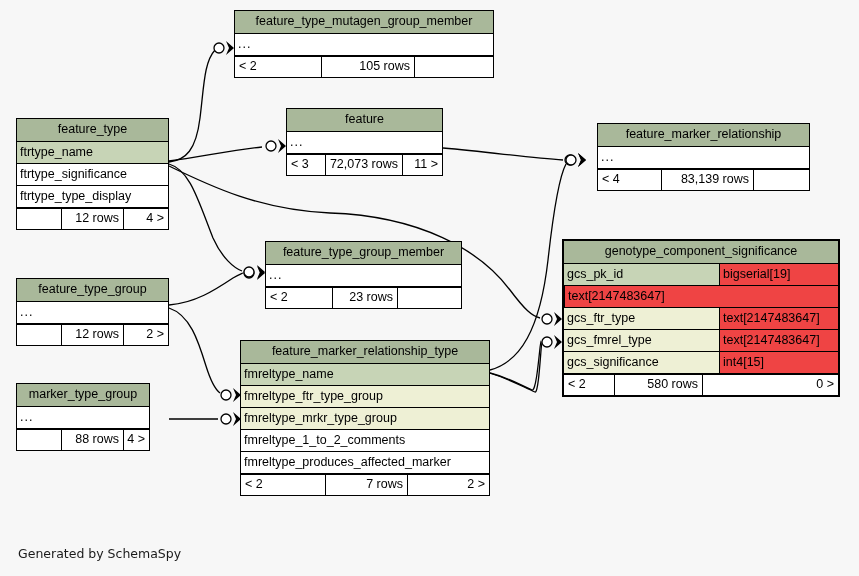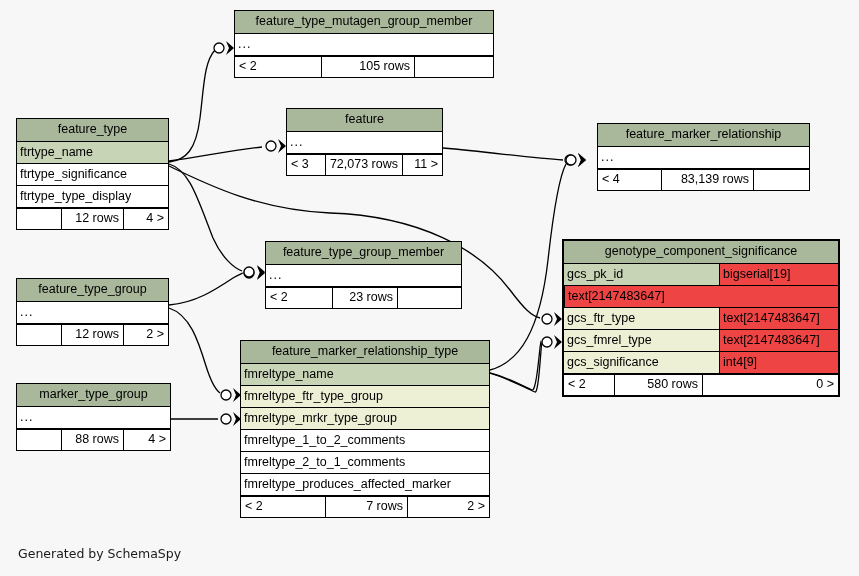--- a/index.html
+++ b/index.html
@@ -257,21 +257,21 @@
         <div class="tbl-title">feature_type_group</div>
         <div class="col-row row-ellipsis">
           <div class="col-name">...</div>
         </div>
         <div class="footer-row">
           <div class="footer-cell fc-left" style="flex: 0 0 44px;"></div>
           <div class="footer-cell fc-mid" style="flex: 0 0 63px;">12 rows</div>
           <div class="footer-cell fc-right" style="flex: 1 1 auto;">2 &gt;</div>
         </div>
       </div>
-      <div class="table-box" style="left: 16px; top: 383px; width: 155px;">
+      <div class="table-box" style="left: 16px; top: 383px; width: 134px;">
         <div class="tbl-title">marker_type_group</div>
         <div class="col-row row-ellipsis">
           <div class="col-name">...</div>
         </div>
         <div class="footer-row">
           <div class="footer-cell fc-left" style="flex: 0 0 44px;"></div>
           <div class="footer-cell fc-mid" style="flex: 0 0 63px;">88 rows</div>
           <div class="footer-cell fc-right" style="flex: 1 1 auto;">4 &gt;</div>
         </div>
       </div>
@@ -281,23 +281,20 @@
           <div class="col-name">fmreltype_name</div>
         </div>
         <div class="col-row row-fk">
           <div class="col-name">fmreltype_ftr_type_group</div>
         </div>
         <div class="col-row row-fk">
           <div class="col-name">fmreltype_mrkr_type_group</div>
         </div>
         <div class="col-row row-plain">
           <div class="col-name">fmreltype_1_to_2_comments</div>
-        </div>
-        <div class="col-row row-plain">
-          <div class="col-name">fmreltype_2_to_1_comments</div>
         </div>
         <div class="col-row row-plain">
           <div class="col-name">fmreltype_produces_affected_marker</div>
         </div>
         <div class="footer-row">
           <div class="footer-cell fc-left" style="flex: 0 0 84px;">&lt; 2</div>
           <div class="footer-cell fc-mid" style="flex: 0 0 83px;">7 rows</div>
           <div class="footer-cell fc-right" style="flex: 1 1 auto;">2 &gt;</div>
         </div>
       </div>
@@ -313,21 +310,21 @@
         <div class="col-row row-fk">
           <div class="col-name" style="flex: 0 0 155px;">gcs_ftr_type</div>
           <div class="col-type" style="flex: 1 1 auto;">text[2147483647]</div>
         </div>
         <div class="col-row row-fk">
           <div class="col-name" style="flex: 0 0 155px;">gcs_fmrel_type</div>
           <div class="col-type" style="flex: 1 1 auto;">text[2147483647]</div>
         </div>
         <div class="col-row row-fk">
           <div class="col-name" style="flex: 0 0 155px;">gcs_significance</div>
-          <div class="col-type" style="flex: 1 1 auto;">int4[9]</div>
+          <div class="col-type" style="flex: 1 1 auto;">int4[15]</div>
         </div>
         <div class="footer-row">
           <div class="footer-cell fc-left" style="flex: 0 0 50px;">&lt; 2</div>
           <div class="footer-cell fc-mid" style="flex: 0 0 89px;">580 rows</div>
           <div class="footer-cell fc-right" style="flex: 1 1 auto;">0 &gt;</div>
         </div>
       </div>
     </div>
 
   <div class="credit">Generated by SchemaSpy</div>

